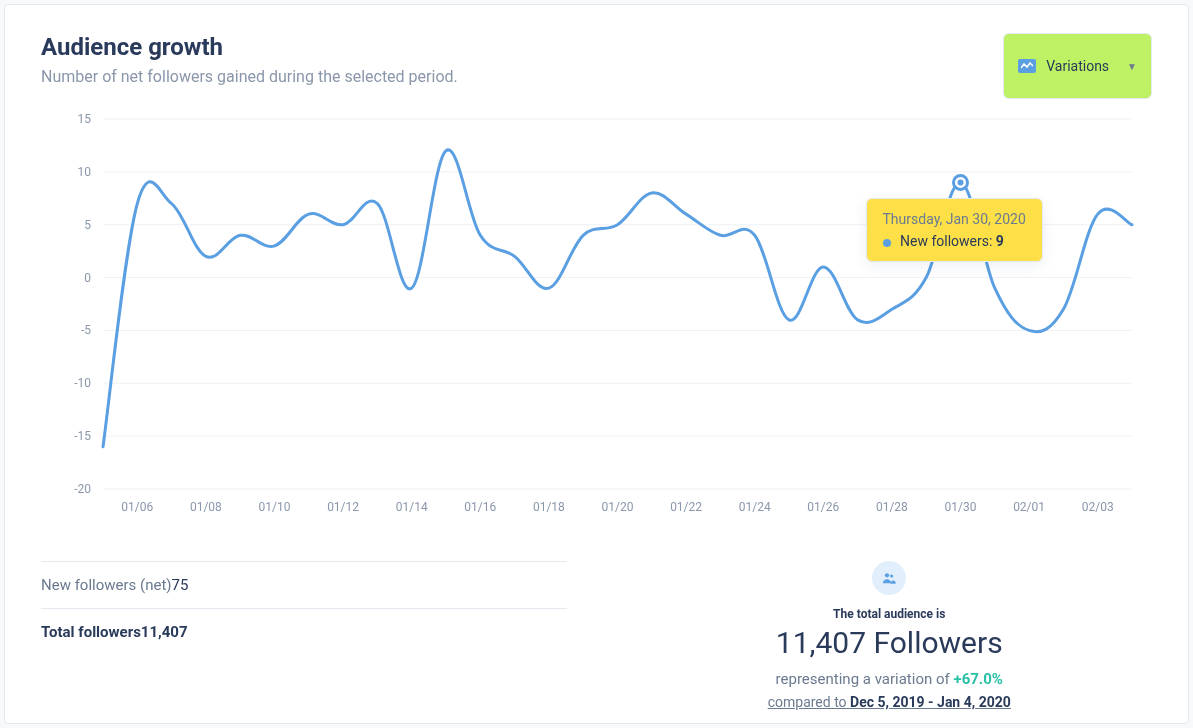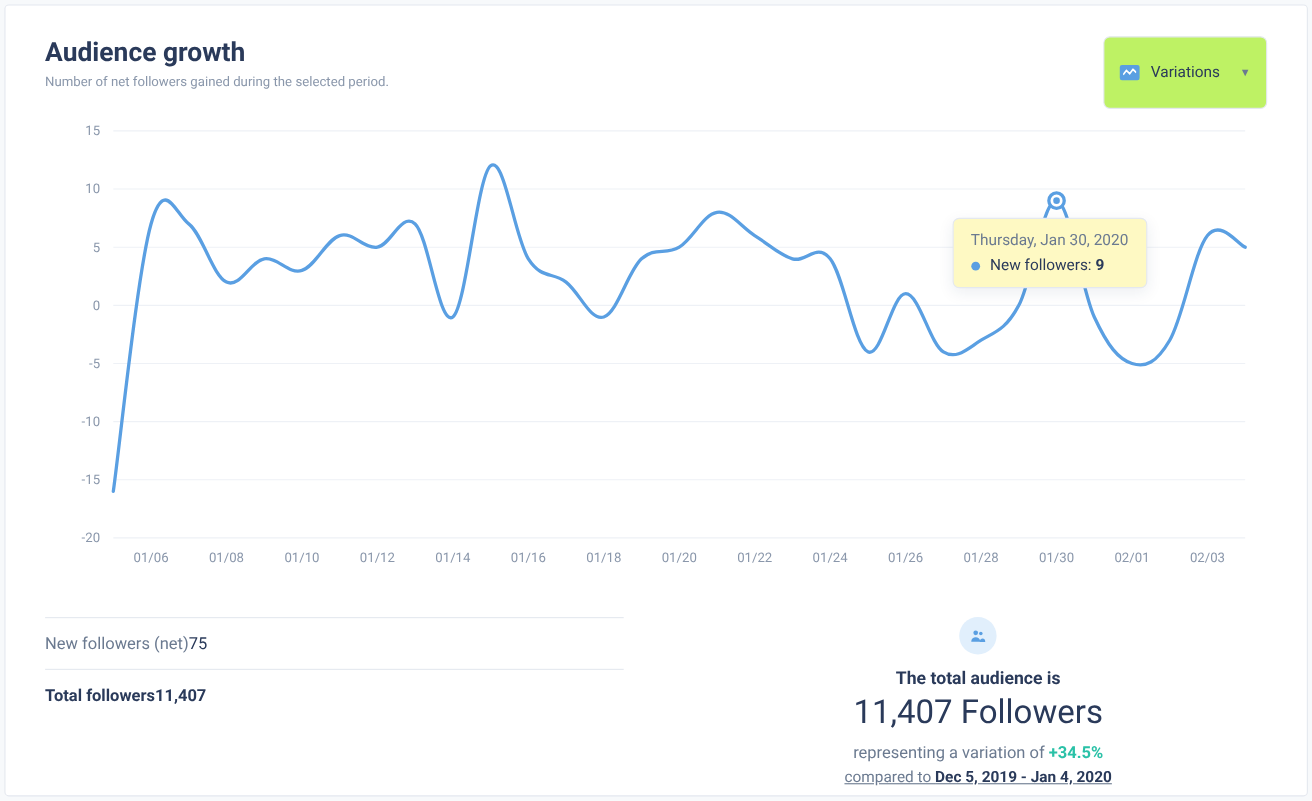--- a/index.html
+++ b/index.html
@@ -36,21 +36,21 @@
     justify-content: space-between;
     padding: 28px 36px 0 36px;
   }
   .title {
     font-size: 24px;
     font-weight: 700;
     color: var(--text-dark);
     margin: 0 0 6px 0;
   }
   .subtitle {
-    font-size: 12px;
+    font-size: 16px;
     color: var(--text-light);
     margin: 0;
   }
   .dropdown {
     display: flex;
     align-items: center;
     gap: 10px;
     border: 1px solid var(--border);
     border-radius: 6px;
     padding: 24px 14px;
@@ -82,21 +82,21 @@
   .grid-line { stroke: var(--grid); stroke-width: 1; }
   .series-line {
     fill: none;
     stroke: var(--blue);
     stroke-width: 3;
     stroke-linecap: round;
     stroke-linejoin: round;
   }
   .tooltip {
     position: absolute;
-    background: #fef9c3;
+    background: #fde047;
     border: 1px solid var(--border);
     border-radius: 6px;
     box-shadow: 0 4px 14px rgba(30,50,90,.08);
     padding: 12px 16px;
     font-size: 14px;
     color: var(--text-dark);
     pointer-events: none;
   }
   .tooltip .tt-title { color: var(--text-mid); margin-bottom: 6px; }
   .tooltip .dot {
@@ -134,21 +134,21 @@
   .summary .people-icon {
     width: 34px; height: 34px;
     border-radius: 50%;
     background: var(--blue-light);
     display: inline-flex;
     align-items: center;
     justify-content: center;
     color: var(--blue);
     margin-bottom: 8px;
   }
-  .summary .line1 { font-size: 16px; font-weight: 700; margin: 4px 0; }
+  .summary .line1 { font-size: 12px; font-weight: 700; margin: 4px 0; }
   .summary .big { font-size: 30px; font-weight: 400; margin: 4px 0 10px 0; }
   .summary .line3 { font-size: 15px; color: var(--text-mid); }
   .summary .pct { color: var(--teal); font-weight: 700; }
   .summary .line4 { font-size: 14px; color: var(--text-mid); margin-top: 6px; text-decoration: underline; }
   .summary .line4 b { color: var(--text-dark); }
 </style>
 </head>
 <body>
 
 <div class="card">
@@ -234,21 +234,21 @@
           <circle cx="9" cy="8" r="3.2"></circle>
             <circle cx="16" cy="9" r="2.4"></circle>
           <path d="M3 19c0-3 3-5 6-5s6 2 6 5v1H3z"></path>
             <path d="M14.5 20c.2-3 2-4.2 4-4.2s3.5 1.2 3.5 4.2v.5h-7.5z"></path>
         </svg>
       </div>
       <div class="line1">The total audience is</div>
       <div class="big">11,407 Followers</div>
       <div class="line3">
         <span>representing a variation of </span>
-        <span class="pct">+34.5%</span>
+        <span class="pct">+67.0%</span>
       </div>
       <div class="line4">
         <span>compared to </span>
         <b>Dec 5, 2019 - Jan 4, 2020</b>
       </div>
     </div>
   </div>
 
 </div>
 

